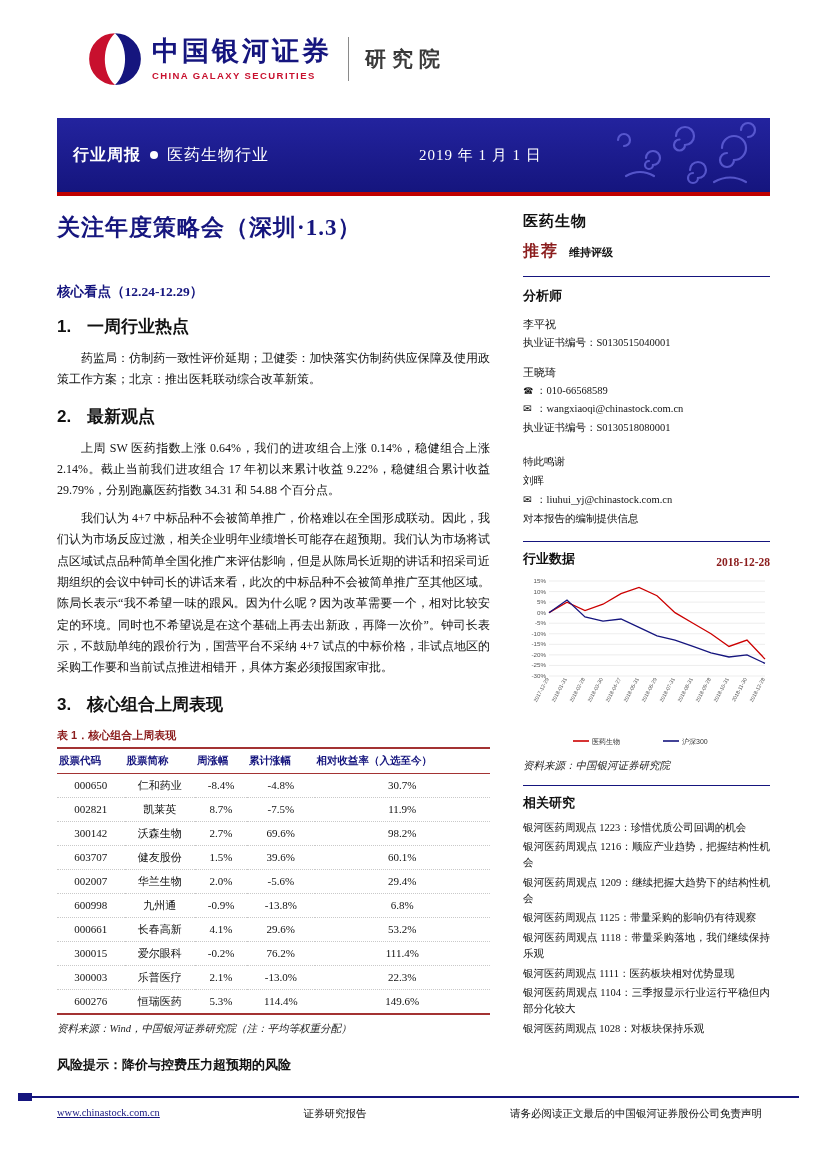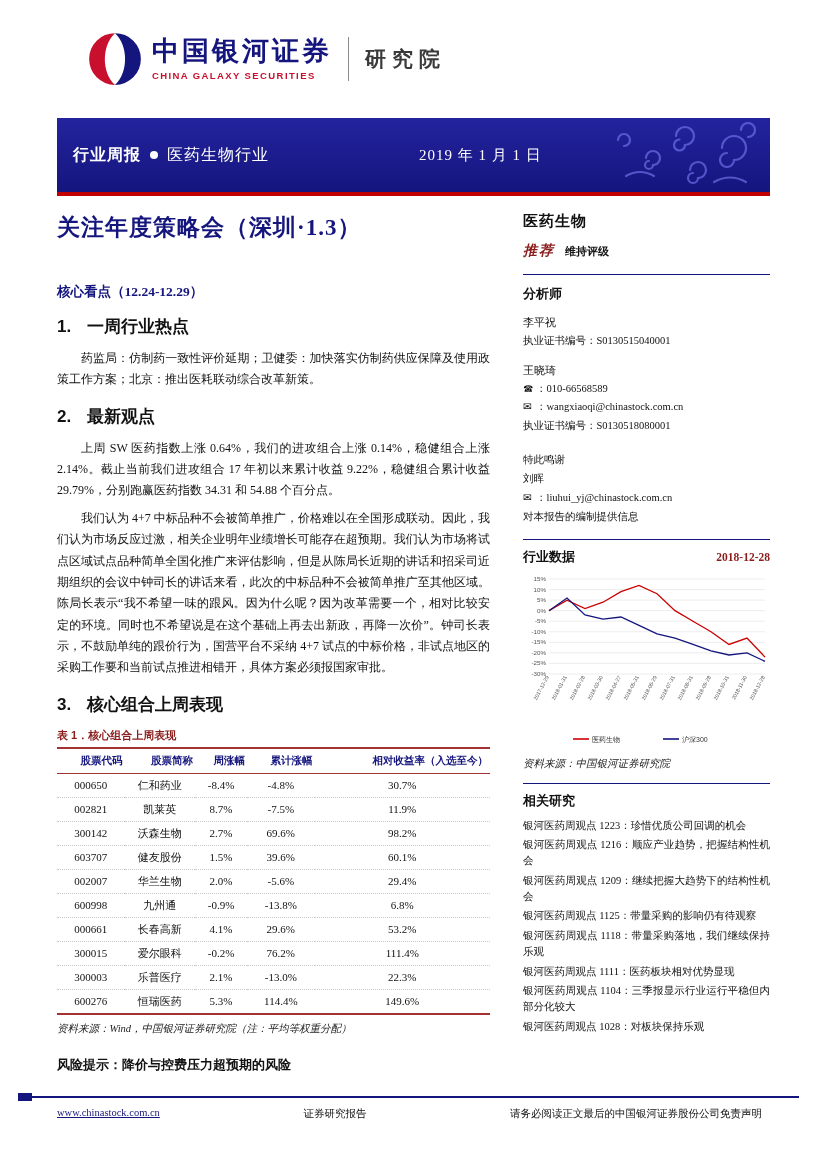--- a/index.html
+++ b/index.html
@@ -27,35 +27,35 @@
 
   
   .col-left{position:absolute;top:212px;left:57px;width:433px;}
   .title{font-size:23px;color:#15157e;font-weight:bold;letter-spacing:1px;margin:0 0 40px 0;}
   .core-label{font-size:13.5px;font-weight:bold;color:#15157e;margin-bottom:12px;}
   .sec-head{display:flex;align-items:baseline;font-family:"Liberation Sans","DejaVu Sans",sans-serif;font-weight:bold;font-size:17px;margin:14px 0 10px;}
   .sec-no{width:30px;flex:0 0 auto;}
   .body-para{font-size:12px;line-height:1.78;text-align:justify;text-indent:2em;margin:0 0 6px;}
   .table-caption{font-size:11px;font-weight:bold;color:#8b1d1d;margin:12px 0 4px;font-family:"Liberation Sans","DejaVu Sans",sans-serif;}
   .perf-table{width:100%;border-collapse:collapse;font-size:11px;border-top:2px solid #a33333;border-bottom:2px solid #a33333;}
-  .perf-table th{color:#15157e;font-weight:bold;padding:5px 2px;border-bottom:1.5px solid #a33333;font-size:10.5px;text-align:right;}
+  .perf-table th{color:#15157e;font-weight:bold;padding:5px 2px;border-bottom:1.5px solid #a33333;font-size:10.5px;text-align:left;}
   .perf-table td{text-align:center;padding:4px 2px;border-bottom:1px dotted #c9c9c9;}
   .perf-table tr:last-child td{border-bottom:none;}
   .source-note{font-size:10.5px;font-style:italic;margin-top:7px;color:#222;}
   .risk-note{font-size:13px;font-weight:bold;margin-top:20px;}
 
   
   .col-right{position:absolute;top:212px;left:523px;width:247px;}
   .r-industry{font-size:15px;font-weight:bold;margin-bottom:10px;letter-spacing:1px;}
-  .r-rating{font-size:14px;font-weight:bold;font-style:italic;color:#8b1d1d;letter-spacing:2px;}
+  .r-rating{font-size:16px;font-weight:bold;color:#8b1d1d;letter-spacing:2px;}
   .r-note{font-size:11px;margin-left:6px;font-weight:bold;}
   .r-rule{border:none;border-top:1.5px solid #15157e;margin:14px 0 10px;}
   .r-rule.thin{border-top-width:1px;margin:12px 0 8px;}
   .r-sec-label{font-size:13px;font-weight:bold;font-family:"Liberation Sans","DejaVu Sans",sans-serif;}
-  .r-sec-row{display:flex;justify-content:space-between;align-items:center;}
+  .r-sec-row{display:flex;justify-content:space-between;align-items:flex-end;}
   .r-date{font-size:11.5px;font-weight:bold;color:#8b1d1d;}
   .analyst{margin-top:10px;font-size:10.5px;line-height:1.75;}
   .a-name{font-size:11px;}
   .a-icon{display:inline-block;width:13px;}
   .a-email{color:#111;}
   .thanks{margin-top:16px;font-size:10.5px;line-height:1.8;}
   .chart{margin-top:8px;}
   .related-list{list-style:none;margin:8px 0 0;padding:0;}
   .related-item{font-size:10.5px;line-height:1.5;margin-bottom:4px;text-align:justify;}
 

